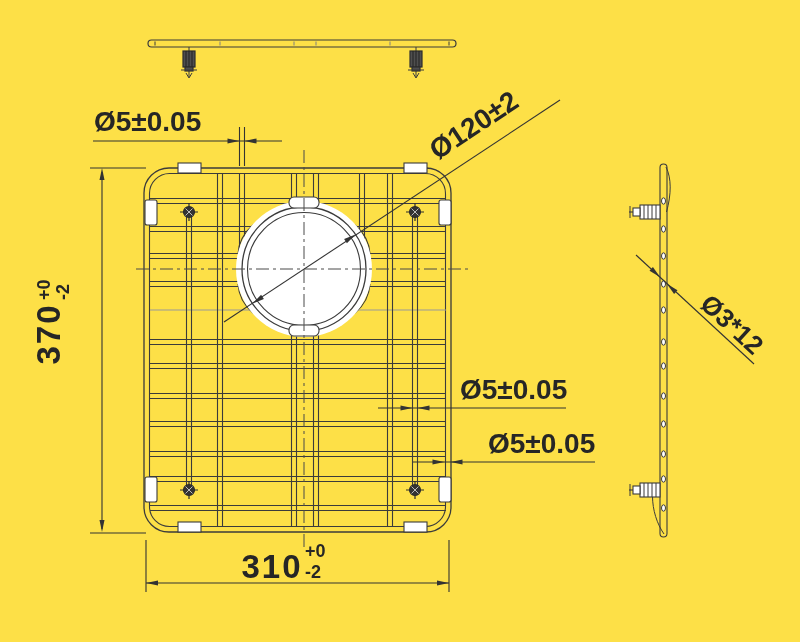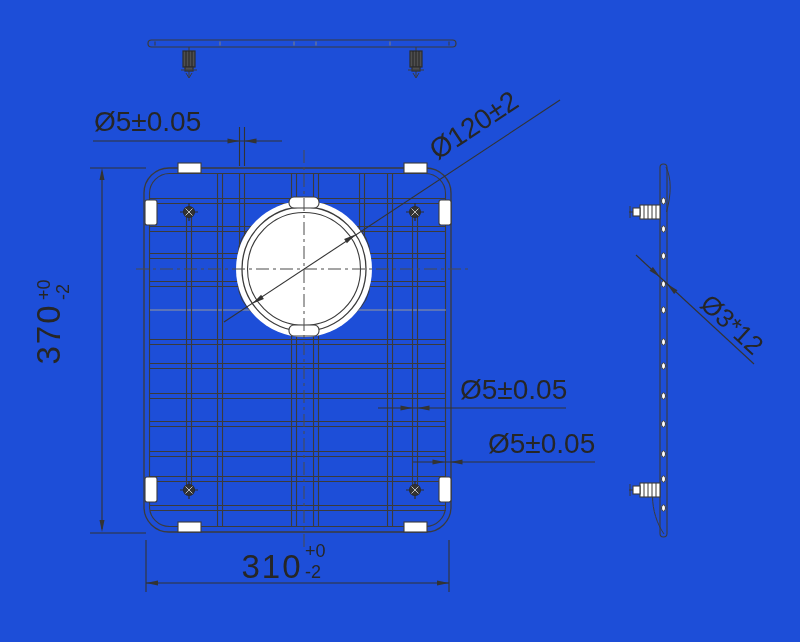--- a/index.html
+++ b/index.html
@@ -1,17 +1,17 @@
 <!DOCTYPE html>
 <html><head>
 <meta charset="utf-8">
 <style>
   html,body{margin:0;padding:0;background:#ffffff;}
-  .canvas{position:relative;width:800px;height:642px;background:#1d4ed8;overflow:hidden;
-          font-family:"Liberation Sans", sans-serif;}
+  .canvas{position:relative;width:800px;height:642px;background:#fde047;overflow:hidden;
+          font-family:"Liberation Sans", sans-serif;font-weight:bold;}
   svg text{fill:#262626;font-family:"Liberation Sans", sans-serif;}
   .dimtxt{font-size:28px;}
   .bigdim{font-size:33px;letter-spacing:2px;}
   .tol{font-size:18px;}
 </style>
 </head>
 <body>
 
 <div class="canvas">
 <svg width="800" height="642" viewBox="0 0 800 642">

